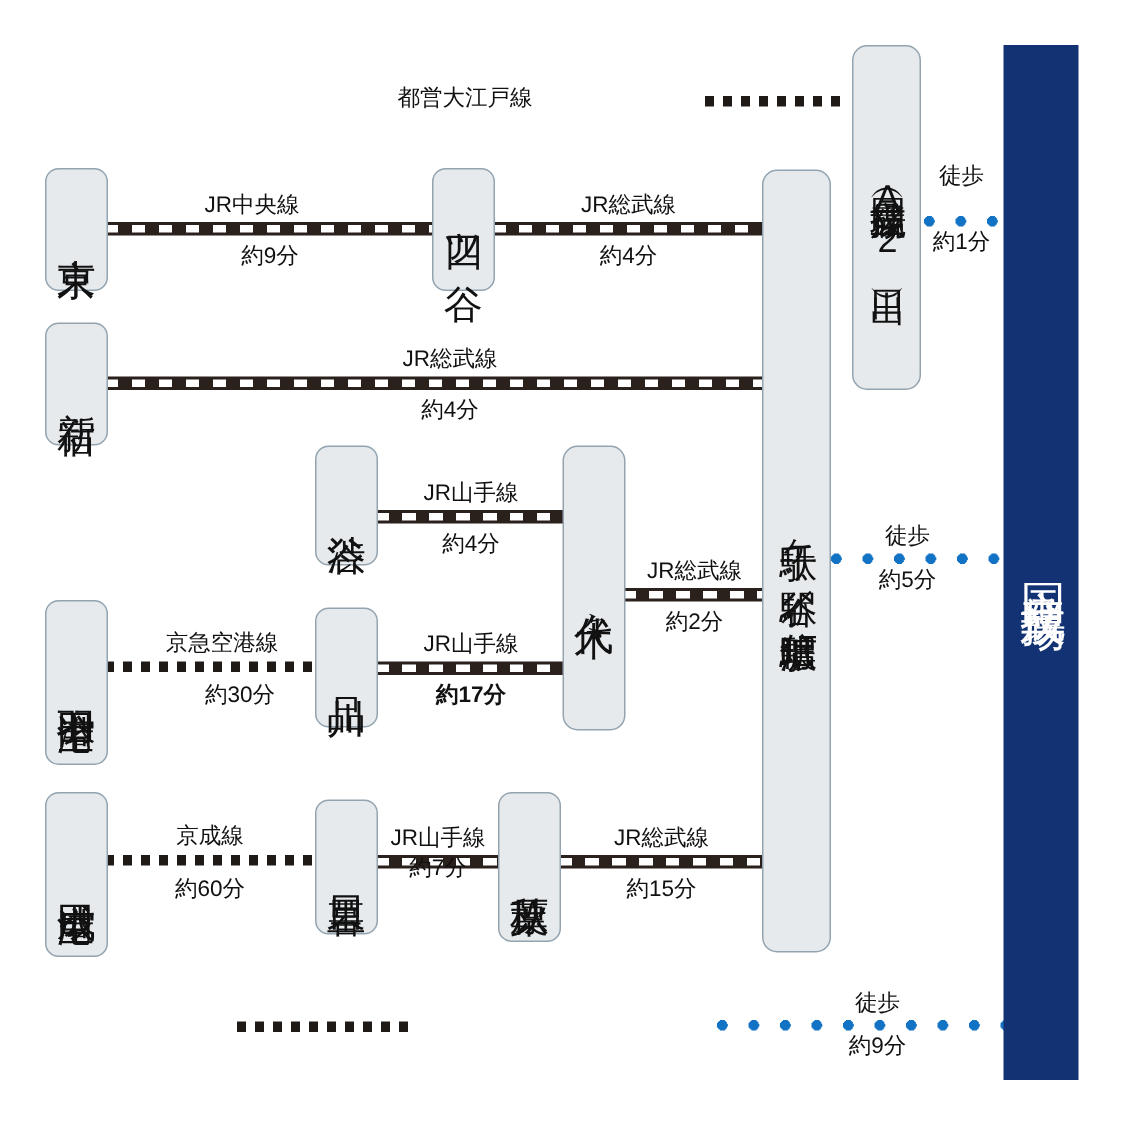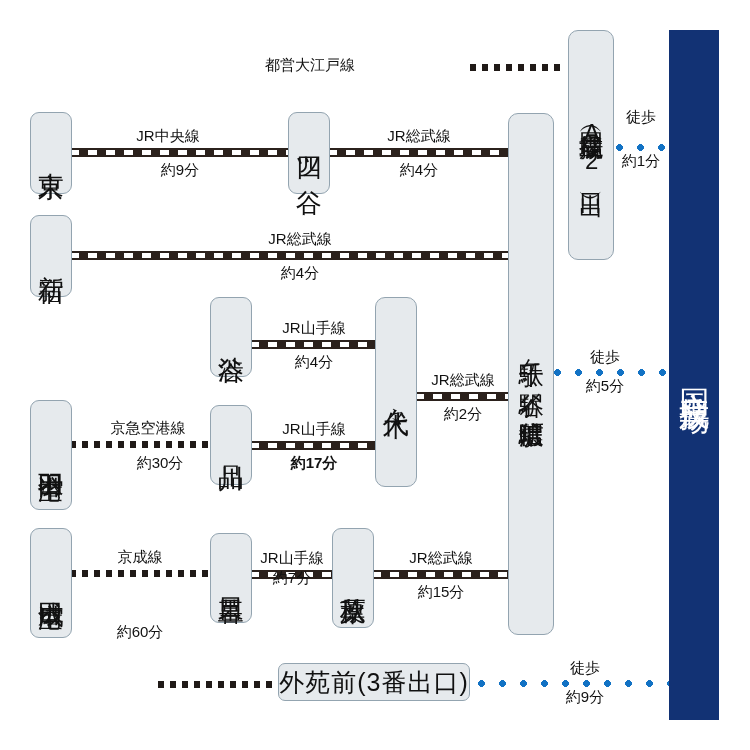--- a/index.html
+++ b/index.html
@@ -200,41 +200,38 @@
   <div class="rail" style="left:250px;top:441px;width:128px;"></div>
   <div class="lbl line-name centered" style="left:314px;top:420px;">JR山手線</div>
   <div class="lbl line-time centered" style="left:314px;top:454px;font-weight:bold;">約17分</div>
 
   <div class="box vert" style="left:30px;top:528px;width:42px;height:110px;">
     <span>成田空港</span>
   </div>
 
   <div class="dotline" style="left:70px;top:570px;width:140px;"></div>
   <div class="lbl line-name centered" style="left:140px;top:548px;">京成線</div>
-  <div class="lbl line-time centered" style="left:140px;top:583px;margin-top:40px;">約60分</div>
+  <div class="lbl line-time centered" style="left:140px;top:583px;">約60分</div>
 
   <div class="box vert" style="left:210px;top:533px;width:42px;height:90px;">
     <span>日暮里</span>
   </div>
 
   <div class="rail" style="left:250px;top:570px;width:84px;"></div>
   <div class="lbl line-name centered" style="left:292px;top:549px;">JR山手線</div>
   <div class="lbl line-time centered" style="left:292px;top:569px;">約7分</div>
 
   <div class="box vert" style="left:332px;top:528px;width:42px;height:100px;">
     <span>秋葉原</span>
   </div>
 
   <div class="rail" style="left:372px;top:570px;width:138px;"></div>
   <div class="lbl line-name centered" style="left:441px;top:549px;">JR総武線</div>
   <div class="lbl line-time centered" style="left:441px;top:583px;">約15分</div>
 
   <div class="dotline" style="left:158px;top:681px;width:120px;"></div>
 
-  <div class="box horiz" style="left:278px;top:663px;width:192px;height:38px;border-radius:7px;">
-    <span>外苑前(3番出口)</span>
-  </div>
 
   <div class="lbl walk-name centered" style="left:585px;top:659px;">徒歩</div>
   <div class="walkline rounddots" style="left:478px;top:680px;width:192px;"></div>
   <div class="lbl walk-time centered" style="left:585px;top:688px;">約9分</div>
 
 </div>
 
 </body></html>

